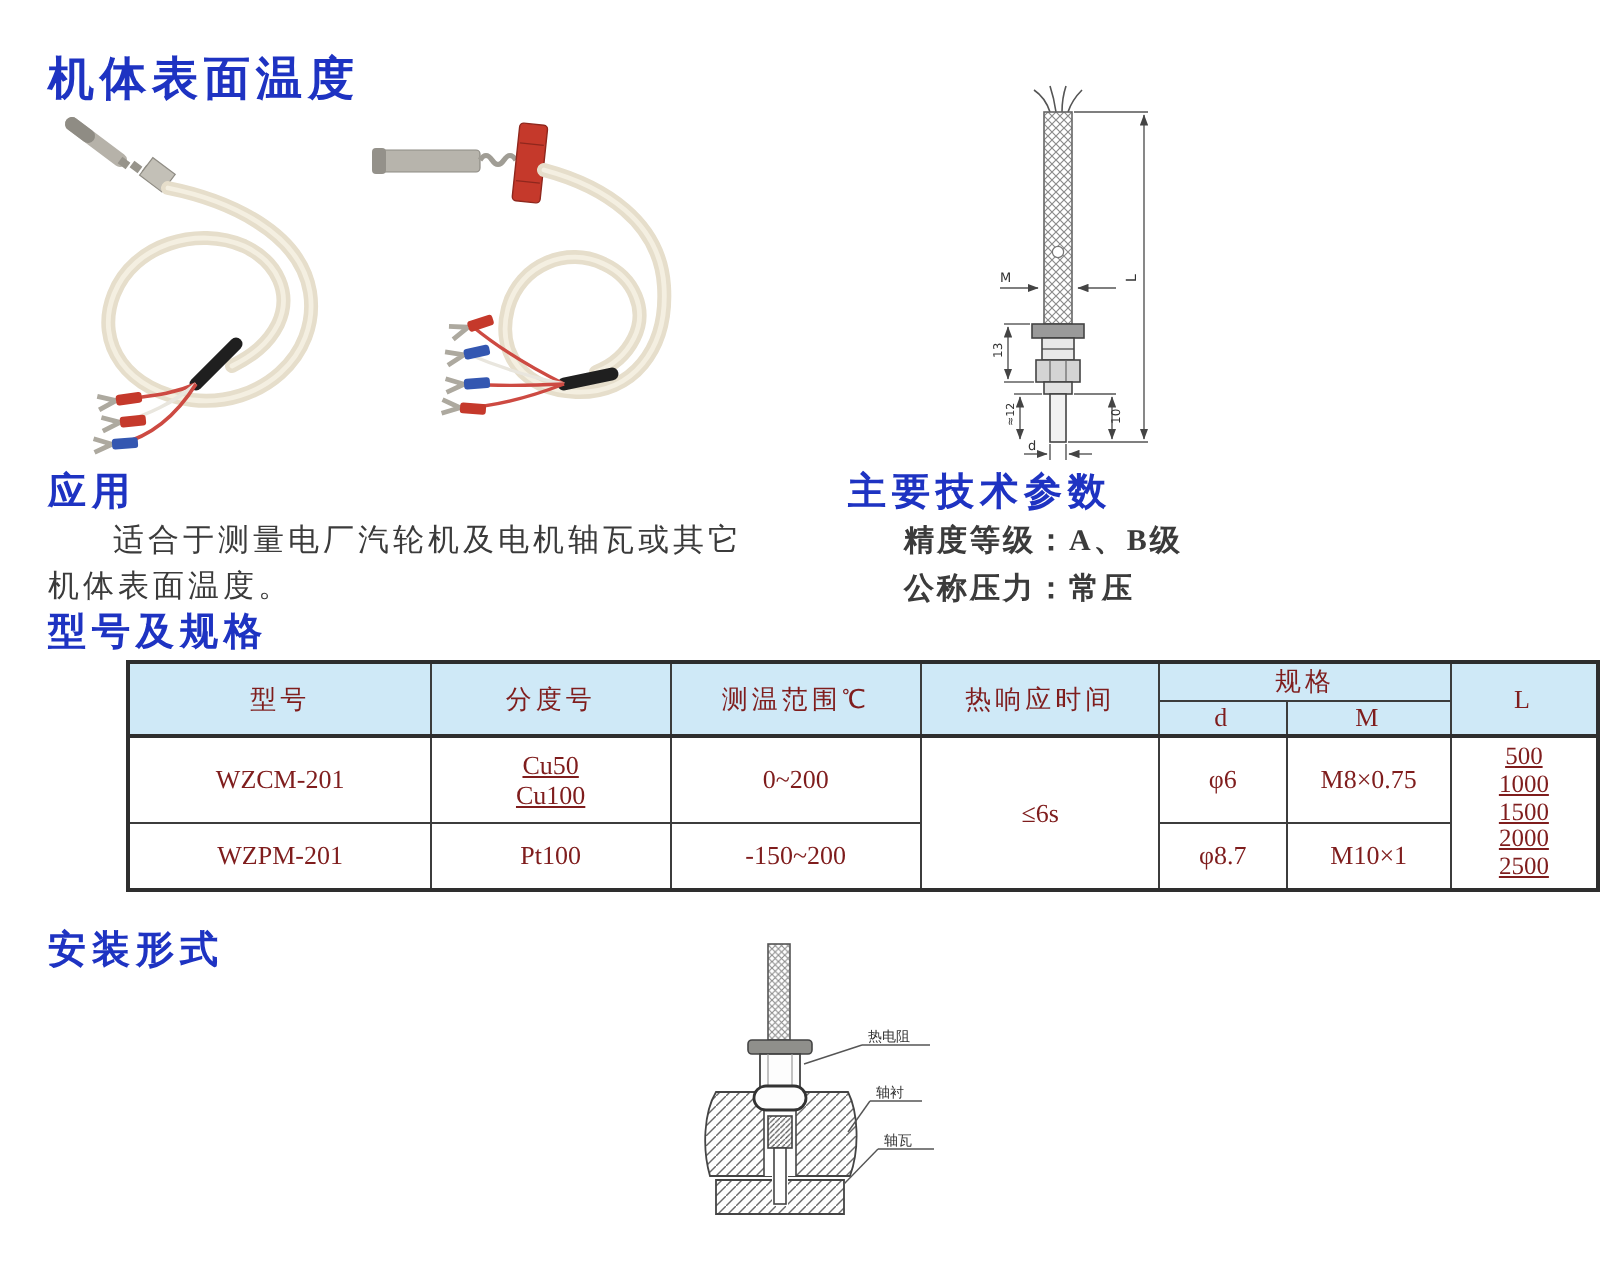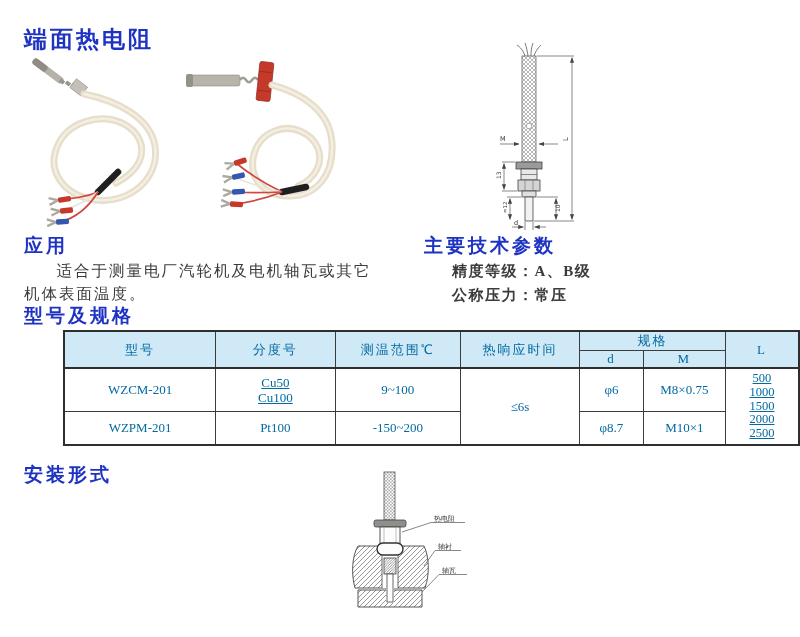--- a/index.html
+++ b/index.html
@@ -13,39 +13,39 @@
   #tech-h{left:424px;top:233px;}
   #models-h{left:24px;top:303px;}
   #install-h{left:24px;top:462px;}
   .app-text{position:absolute;left:24px;top:259px;width:410px;font-size:15.5px;
             color:#3b3b3b;letter-spacing:2px;line-height:1.5;}
   .app-text .l1{display:block;padding-left:2.1em;}
   .tech-lines{position:absolute;left:452px;top:259px;font-size:15px;color:#3b3b3b;
               letter-spacing:1.5px;line-height:1.6;font-weight:bold;}
   .tech-lines div{white-space:nowrap;}
   .spec-table{position:absolute;left:35px;top:330px;border-collapse:collapse;
-              font-size:13px;color:#0369a1;table-layout:fixed;border:2px solid #2e2e2e;margin-left:28px;}
+              font-size:13px;color:#7f1d1d;table-layout:fixed;border:2px solid #2e2e2e;margin-left:28px;}
   .spec-table th,.spec-table td{border:1px solid #3c3c3c;text-align:center;
               vertical-align:middle;padding:0 2px;font-weight:normal;}
   .spec-table thead th{background:#cfe9f7;letter-spacing:2px;}
   .spec-table thead{border-bottom:2px solid #2e2e2e;}
   .hr1{height:15px;} .hr2{height:14px;}
   .dr1 td{height:42px;} .dr2 td{height:32px;}
   .pre{white-space:pre-line;line-height:1.18;text-decoration:underline;}
   .lcol{font-size:12.5px;line-height:1.1;border-radius:16px;}
   .note{position:absolute;left:46px;top:441px;font-size:13px;color:#3b3b3b;letter-spacing:1px;}
   .abs{position:absolute;}
   svg text{font-family:"DejaVu Sans",sans-serif;fill:#333;}
 </style>
 </head>
 <body>
 
 <div class="page">
 
-  <div class="h-blue title">端面热电阻</div>
+  <div class="h-blue title">机体表面温度</div>
 
   <svg class="abs" style="left:14px;top:50px;" width="172" height="178" viewBox="0 0 172 178">
     <defs>
       <g id="fork1">
         <path d="M-2,0 L-11,-3.4 M-2,0 L-11,3.4" stroke="#ada99f" stroke-width="2.4" fill="none"></path>
         <rect x="-2" y="-2.7" width="13" height="5.4" rx="1.6" fill="currentColor"></rect>
       </g>
     </defs>
 
     <g>
@@ -199,21 +199,21 @@
       <tr class="hr2">
         <th>d</th>
         <th>M</th>
       </tr>
     </thead>
     <tbody>
       <tr class="dr1">
         <td>WZCM-201</td>
         <td class="pre">Cu50
 Cu100</td>
-        <td>9~100</td>
+        <td>0~200</td>
         <td rowspan="2">≤6s</td>
         <td>φ6</td>
         <td>M8×0.75</td>
         <td rowspan="2" class="pre lcol">500
 1000
 1500
 2000
 2500</td>
       </tr>
       <tr class="dr2">

